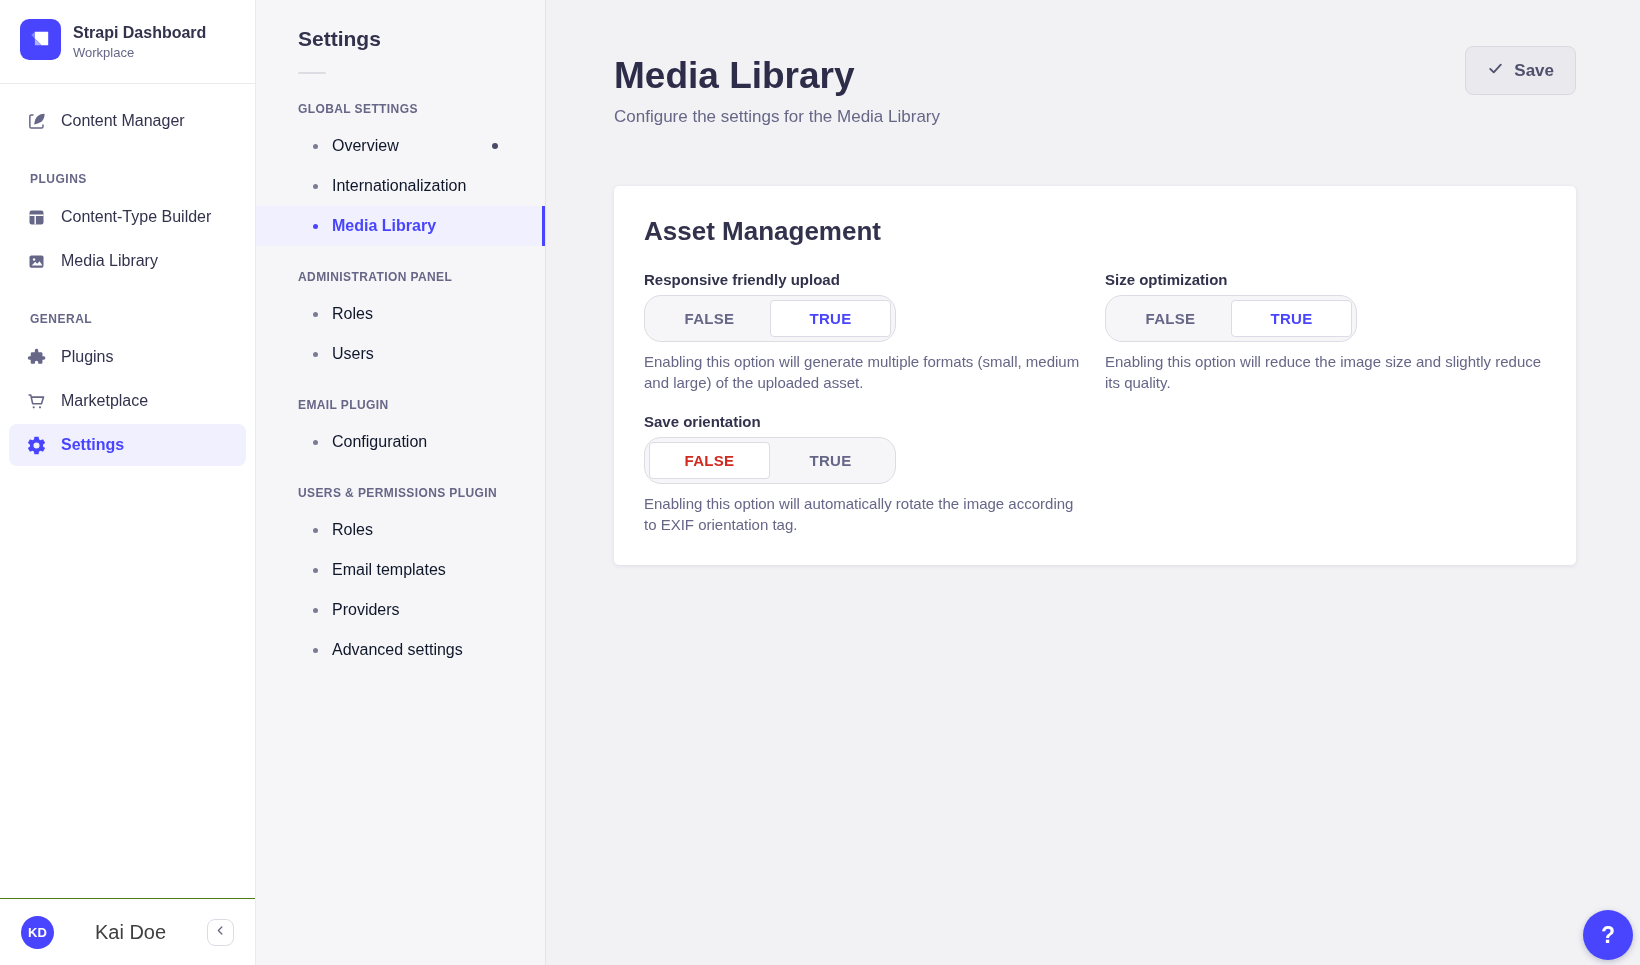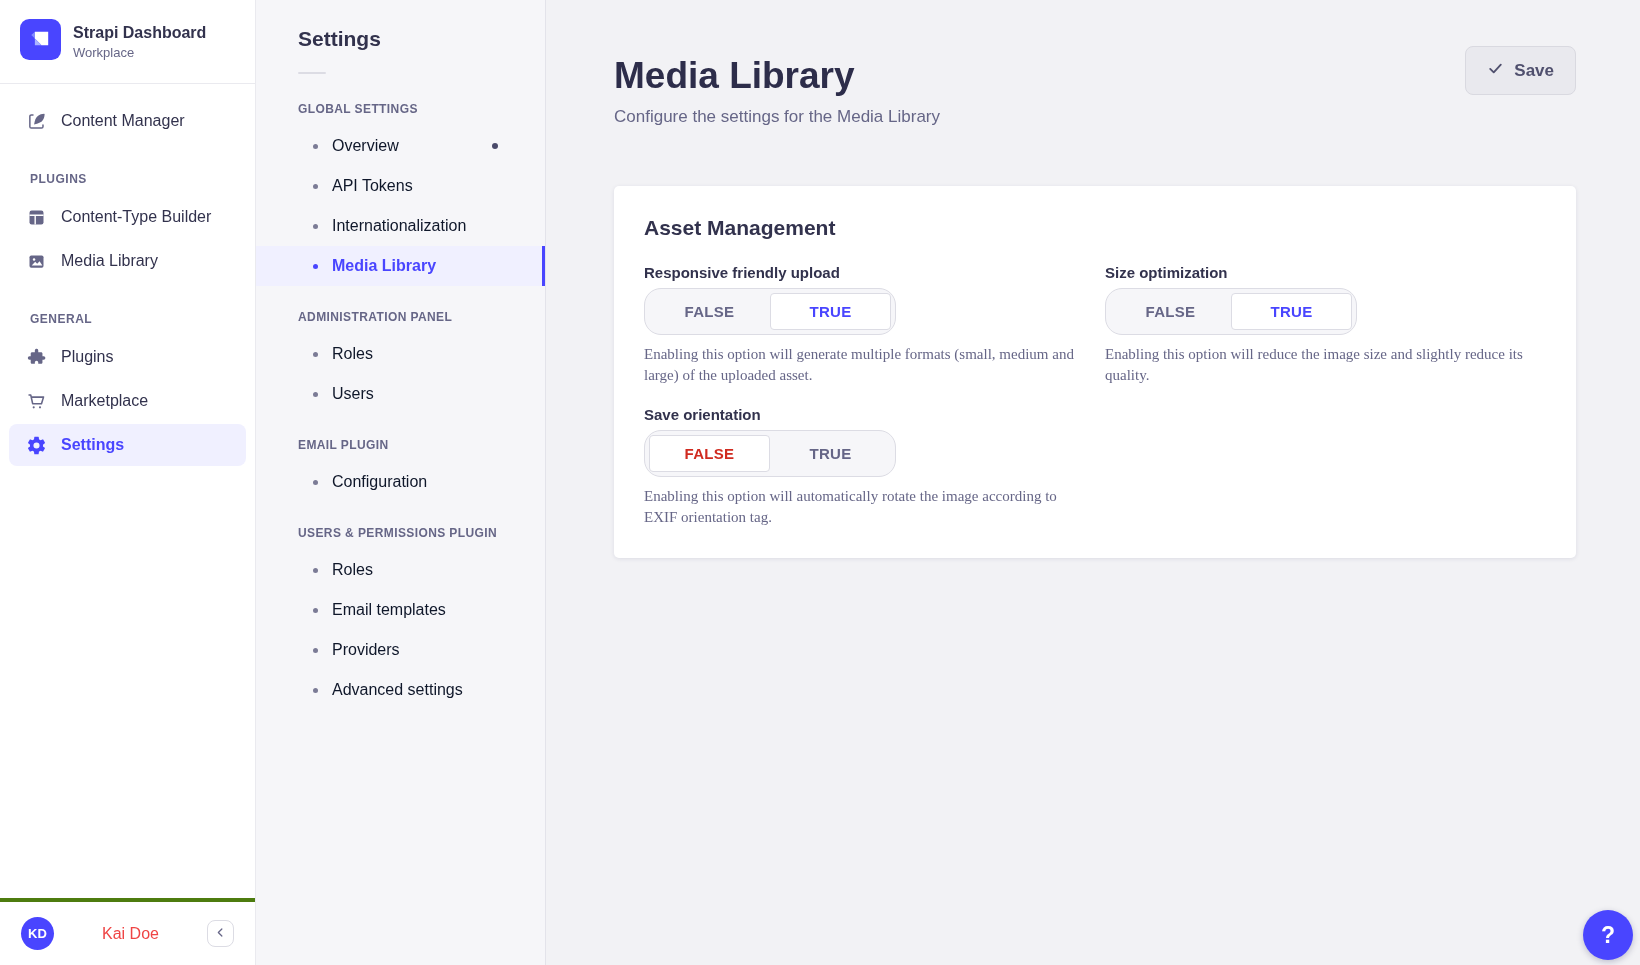--- a/index.html
+++ b/index.html
@@ -34,31 +34,31 @@
     cursor: pointer;
   }
   .nav-item .ic { width: 22px; height: 22px; display: flex; align-items: center; justify-content: center; }
   .nav-item.active { background: #f0f0ff; color: #4945ff; font-weight: bold; }
   .nav-section-title {
     padding: 28px 16px 8px 30px;
     font-size: 12px; font-weight: bold; letter-spacing: .5px;
     color: #666687; text-transform: uppercase;
   }
   .side-footer {
-    border-top: 4px solid #4d7c0f; height: 67px;
+    border-top: 1px solid #4d7c0f; height: 67px;
     display: flex; align-items: center; justify-content: space-between;
     padding: 0 21px;
   }
   .avatar {
     width: 33px; height: 33px; border-radius: 50%;
     background: #4945ff; color: #fff;
     font-size: 13px; font-weight: bold;
     display: flex; align-items: center; justify-content: center;
   }
-  .user-name { font-size: 16px; color: #ef4444; }
+  .user-name { font-size: 20px; color: #404040; }
   .collapse-btn {
     width: 27px; height: 27px; border-radius: 8px;
     background: #fff; border: 1px solid #dcdce4;
     display: flex; align-items: center; justify-content: center;
     cursor: pointer;
   }
 
   
   .subnav {
     width: 290px; min-width: 290px;
@@ -102,38 +102,38 @@
     font-size: 17px; font-weight: bold; color: #50506e;
     cursor: pointer;
   }
 
   .card {
     margin: 59px 64px 0 68px;
     background: #fff; border-radius: 5px;
     box-shadow: 0 1px 4px rgba(33,33,82,.1);
     padding: 30px;
   }
-  .card-heading { font-size: 21px; font-weight: bold; color: #32324d; margin-bottom: 24px; }
+  .card-heading { font-size: 26px; font-weight: bold; color: #32324d; margin-bottom: 24px; }
   .fields-grid { display: grid; grid-template-columns: 1fr 1fr; column-gap: 28px; row-gap: 30px; gap: 20px; }
   .field-label { font-size: 15px; font-weight: bold; color: #32324d; margin-bottom: 7px; }
   .toggle {
     display: inline-flex;
     background: #f6f6f9; border: 1px solid #dcdce4; border-radius: 17px;
     padding: 4px;
   }
   .toggle-opt {
     width: 121px; height: 37px;
     display: flex; align-items: center; justify-content: center;
     font-size: 15px; font-weight: bold; letter-spacing: .3px;
     color: #666687; border-radius: 4px; cursor: pointer;
     border: 1px solid transparent;
   }
   .toggle-opt.selected { background: #fff; border: 1px solid #dcdce4; color: #4945ff; }
   .toggle-opt.selected.danger { color: #d02b20; }
-  .field-hint { font-size: 15px; color: #666687; line-height: 1.4; margin-top: 9px; max-width: 445px; font-family: Liberation Serif, serif; }
+  .field-hint { font-size: 15px; color: #666687; line-height: 1.4; margin-top: 9px; max-width: 445px; }
 
   .help-btn {
     position: absolute; right: 7px; bottom: 5px;
     width: 50px; height: 50px; border-radius: 50%;
     background: #4945ff; color: #fff;
     font-size: 23px; font-weight: bold;
     display: flex; align-items: center; justify-content: center;
     cursor: pointer; box-shadow: 0 2px 6px rgba(33,33,82,.25);
   }
 </style>
@@ -240,24 +240,20 @@
   <div class="subnav-divider"></div>
 
   <div class="subnav-section-title">GLOBAL SETTINGS</div>
   <div class="subnav-item">
     <span class="bullet"></span>
     <span>Overview</span>
     <span class="notif-dot"></span>
   </div>
   <div class="subnav-item">
     <span class="bullet"></span>
-    <span>API Tokens</span>
-  </div>
-  <div class="subnav-item">
-    <span class="bullet"></span>
     <span>Internationalization</span>
   </div>
   <div class="subnav-item active">
     <span class="bullet"></span>
     <span>Media Library</span>
   </div>
 
   <div class="subnav-section-title">ADMINISTRATION PANEL</div>
   <div class="subnav-item">
     <span class="bullet"></span>

